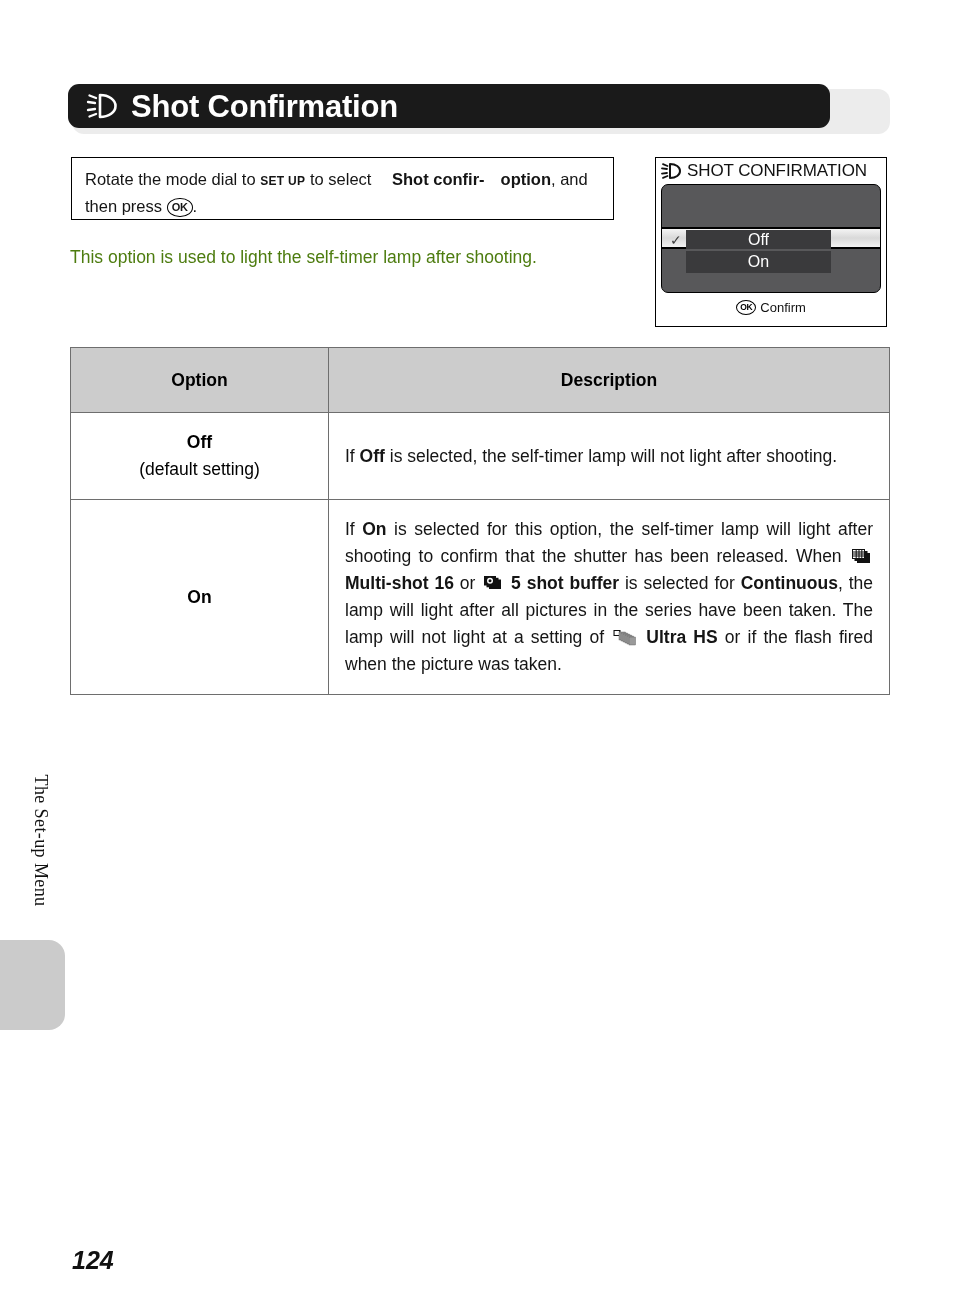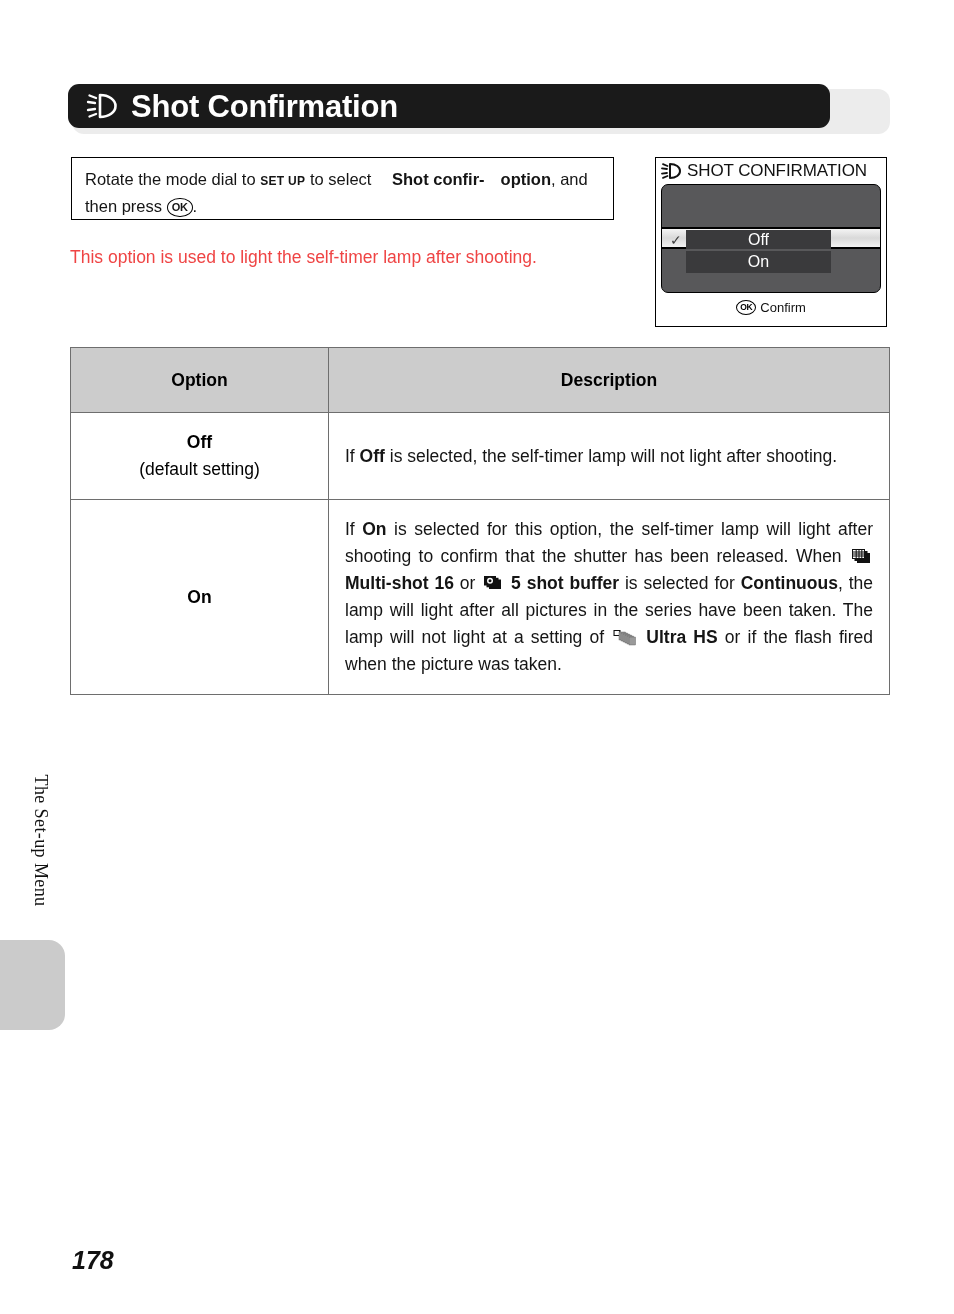--- a/index.html
+++ b/index.html
@@ -89,21 +89,21 @@
 
   
   .body-para {
     position: absolute;
     left: 70px;
     top: 243px;
     width: 545px;
     font-size: 17.5px;
     line-height: 28px;
     text-align: justify;
-    color: #ef4444;
+    color: #4d7c0f;
   }
 
   
   .cam {
     position: absolute;
     left: 655px;
     top: 157px;
     width: 232px;
     height: 170px;
     border: 1.5px solid #000;
@@ -398,13 +398,13 @@
               </g>
             </svg> <b>Ultra HS</b> or if the flash fired when the picture was taken.</span>
       </td>
     </tr>
   </tbody>
 </table>
 
 <div class="side-tab"></div>
 <div class="side-label">The Set-up Menu</div>
 
-<div class="page-num">178</div>
+<div class="page-num">124</div>
 
 </body></html>

